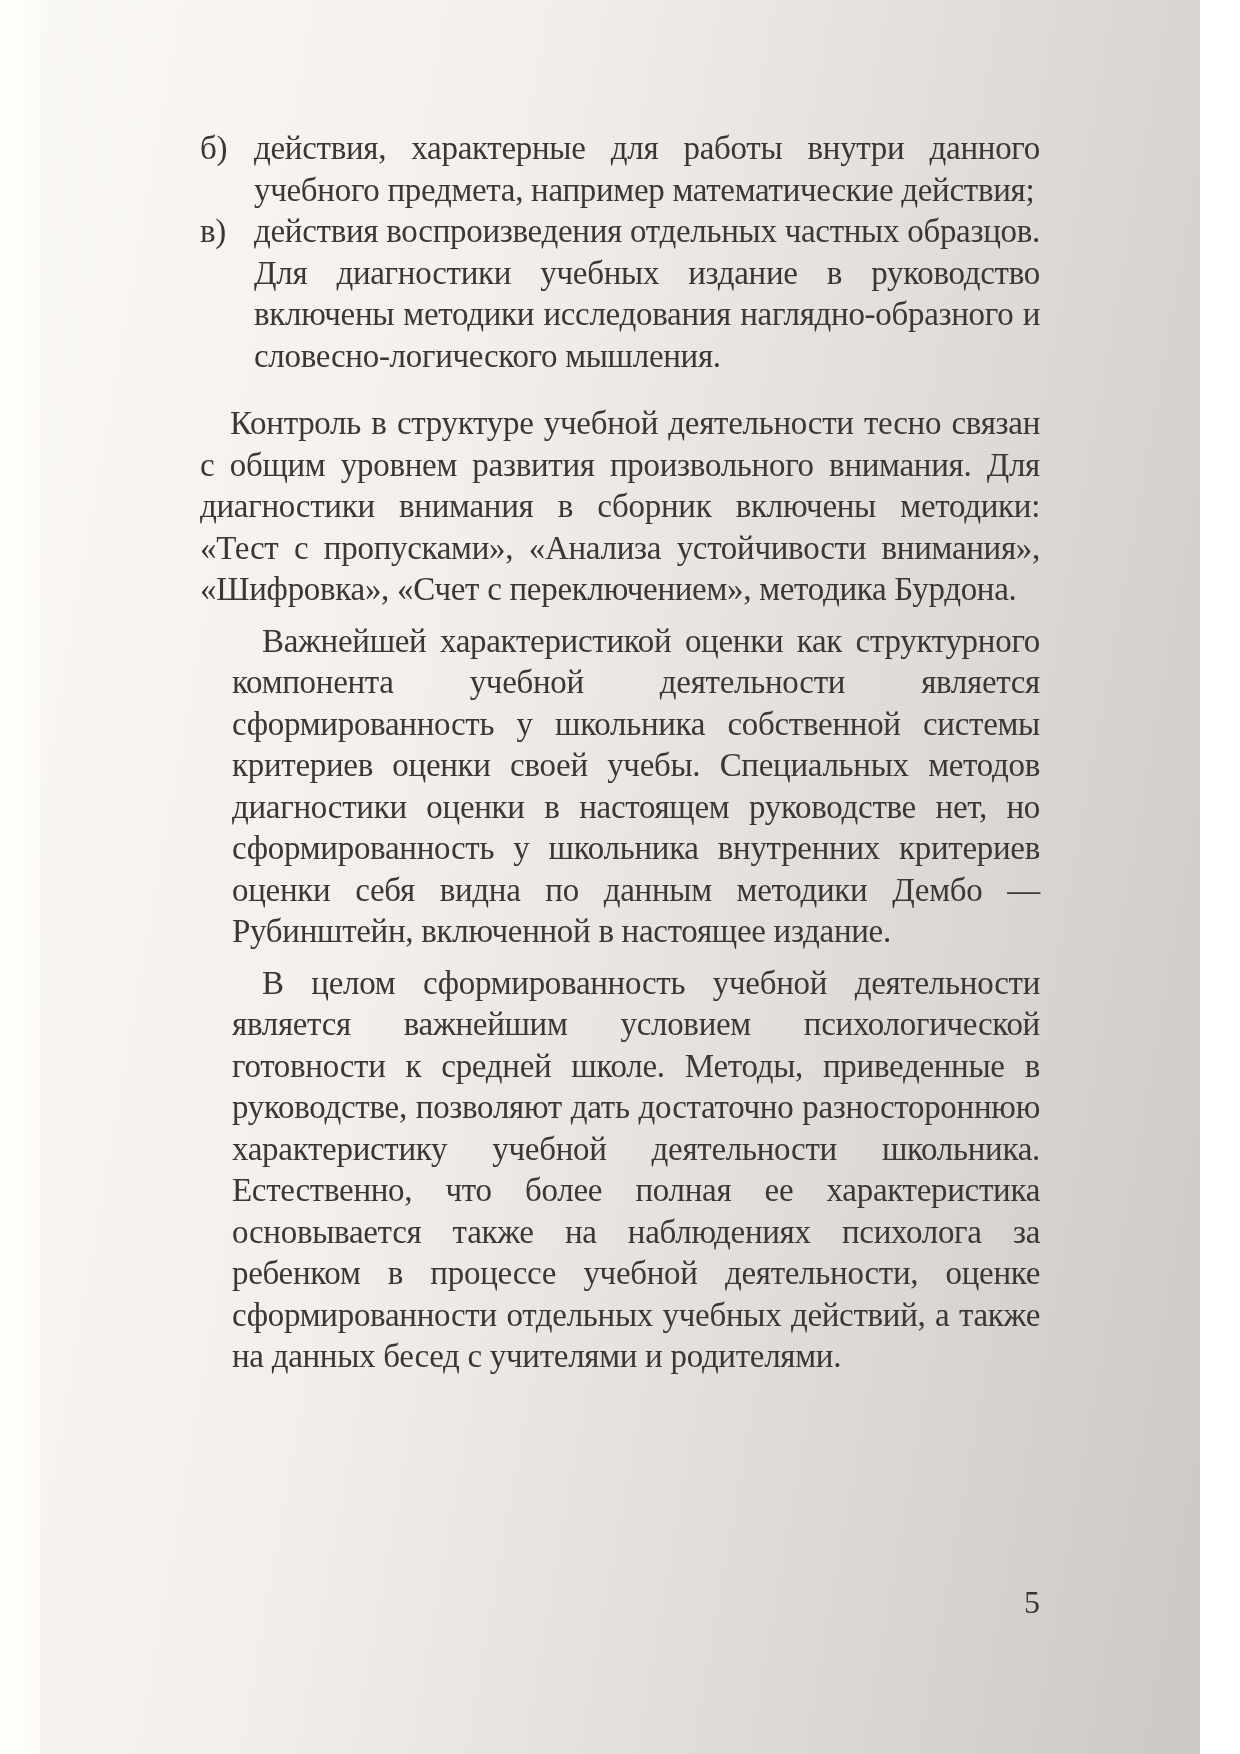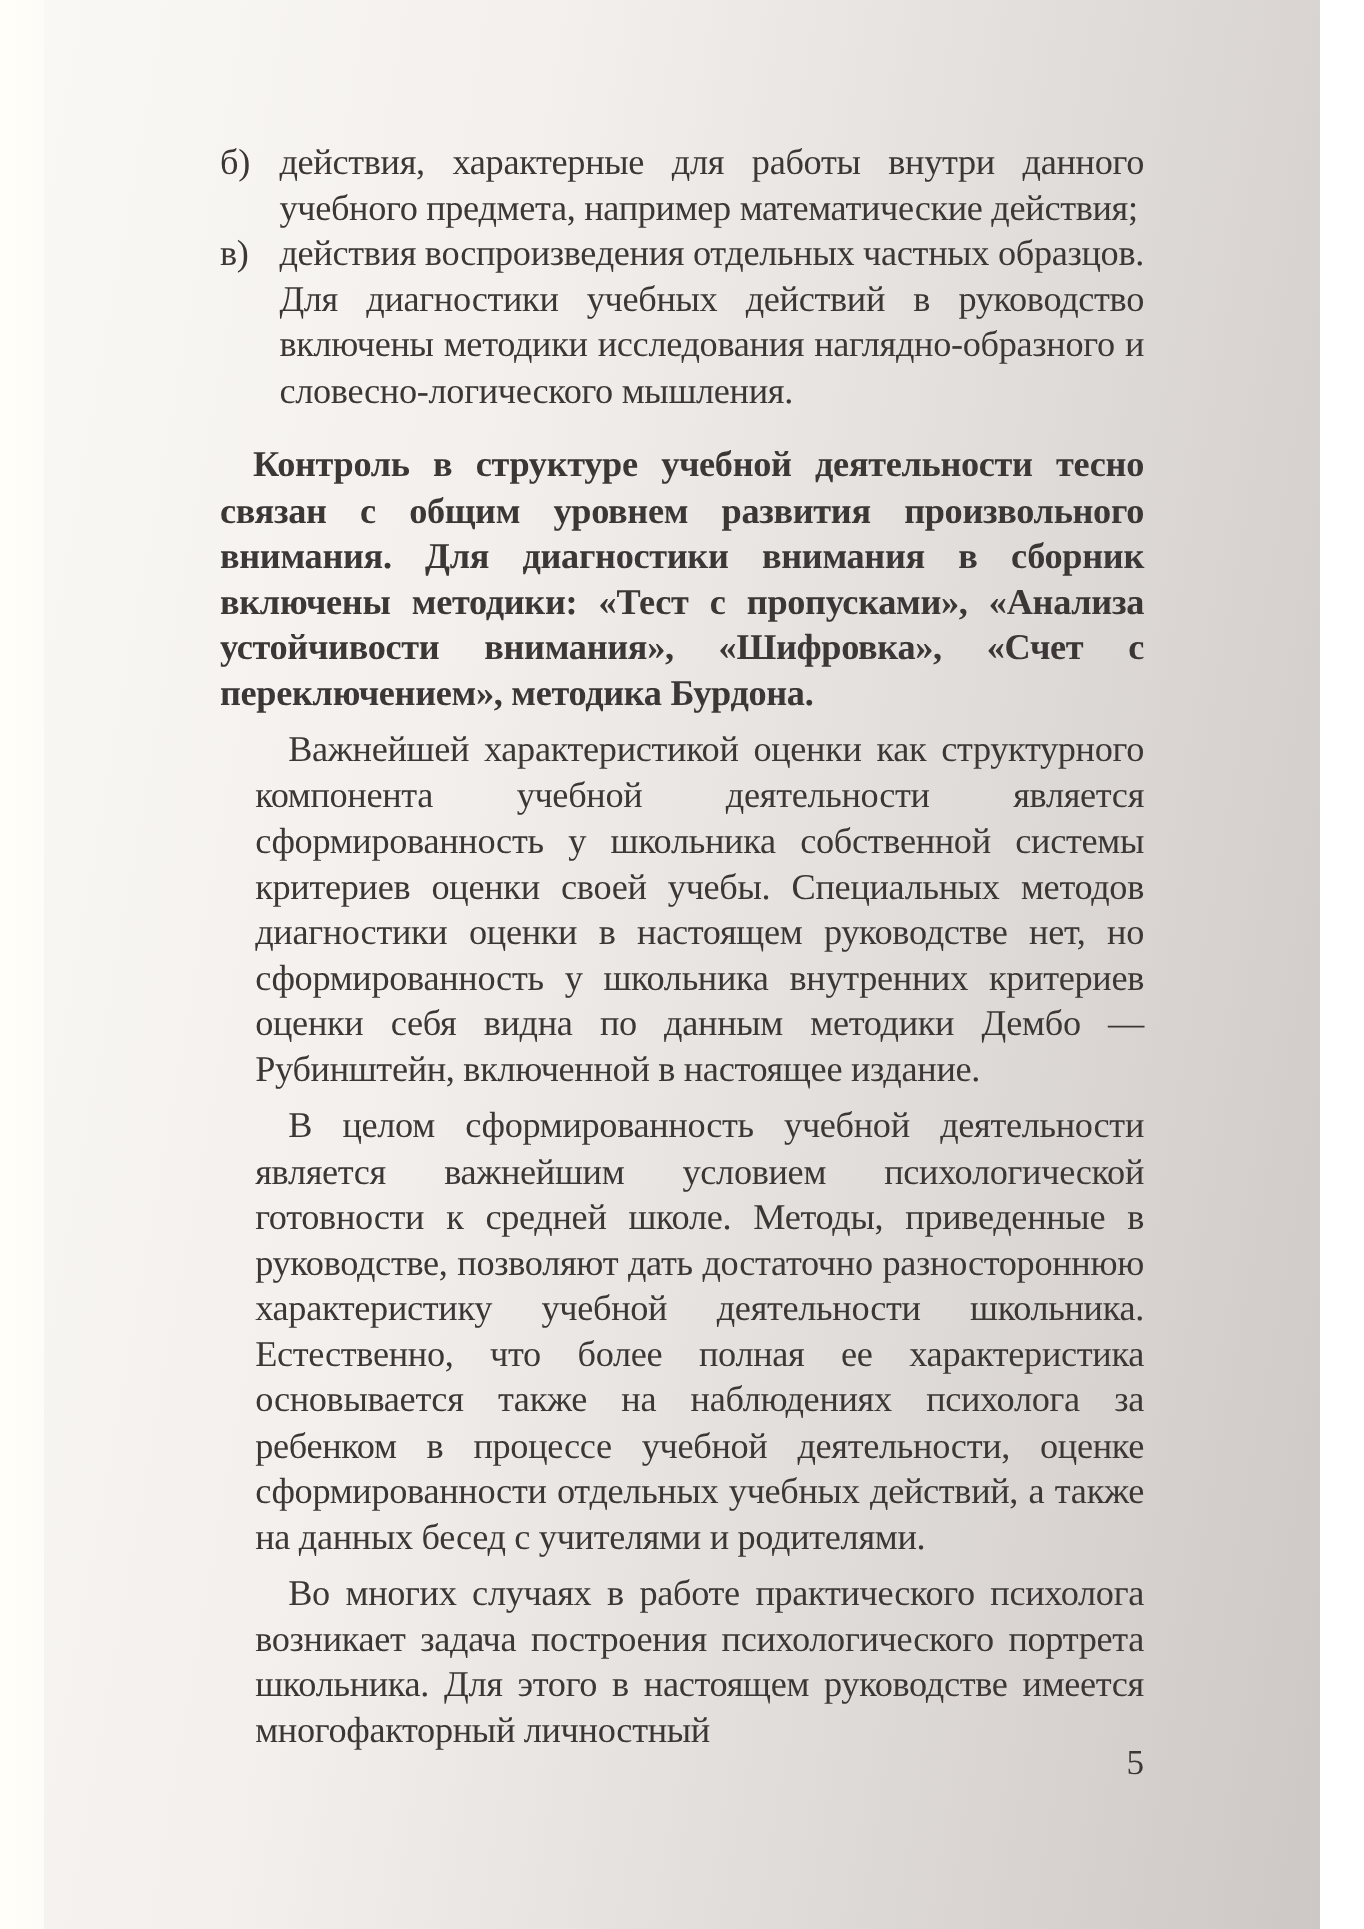--- a/index.html
+++ b/index.html
@@ -51,21 +51,21 @@
       text-align: left;
     }
     .list-text {
       flex: 1;
       text-align: justify;
     }
     .para {
       text-indent: 30px;
       margin: 0;
     }
-    .para.gap-lg { margin-top: 26px; font-weight: bold; }
+    .para.gap-lg { margin-top: 26px; }
     .para.gap-sm { margin-top: 10px; margin-left: 32px; }
     .page-number {
       position: absolute;
       left: 1024px;
       top: 1584px;
       font-family: "Liberation Serif", "DejaVu Serif", serif;
       font-size: 32px;
       color: #3b3736;
     }
   </style>
@@ -75,23 +75,22 @@
 <div class="page">
   <div class="yellow-edge"></div>
 
   <div class="text-block">
     <div class="list-item">
       <span class="list-marker">б)</span>
       <span class="list-text">действия, характерные для работы внутри данного учебного предмета, например математические действия;</span>
     </div>
     <div class="list-item">
       <span class="list-marker">в)</span>
-      <span class="list-text">действия воспроизведения отдельных частных образцов. Для диагностики учебных действий в руководство включены методики исследования наглядно-образного и словесно-логического мышления.</span>
+      <span class="list-text">действия воспроизведения отдельных частных образцов. Для диагностики учебных издание в руководство включены методики исследования наглядно-образного и словесно-логического мышления.</span>
     </div>
 
     <p class="para gap-lg">Контроль в структуре учебной деятельности тесно связан с общим уровнем развития произвольного внимания. Для диагностики внимания в сборник включены методики: «Тест с пропусками», «Анализа устойчивости внимания», «Шифровка», «Счет с переключением», методика Бурдона.</p>
     <p class="para gap-sm">Важнейшей характеристикой оценки как структурного компонента учебной деятельности является сформированность у школьника собственной системы критериев оценки своей учебы. Специальных методов диагностики оценки в настоящем руководстве нет, но сформированность у школьника внутренних критериев оценки себя видна по данным методики Дембо — Рубинштейн, включенной в настоящее издание.</p>
     <p class="para gap-sm">В целом сформированность учебной деятельности является важнейшим условием психологической готовности к средней школе. Методы, приведенные в руководстве, позволяют дать достаточно разностороннюю характеристику учебной деятельности школьника. Естественно, что более полная ее характеристика основывается также на наблюдениях психолога за ребенком в процессе учебной деятельности, оценке сформированности отдельных учебных действий, а также на данных бесед с учителями и родителями.</p>
-    <p class="para gap-sm">Во многих случаях в работе практического психолога возникает задача построения психологического портрета школьника. Для этого в настоящем руководстве имеется многофакторный личностный</p>
   </div>
 
   <div class="page-number">5</div>
 </div>
 
 </body></html>

